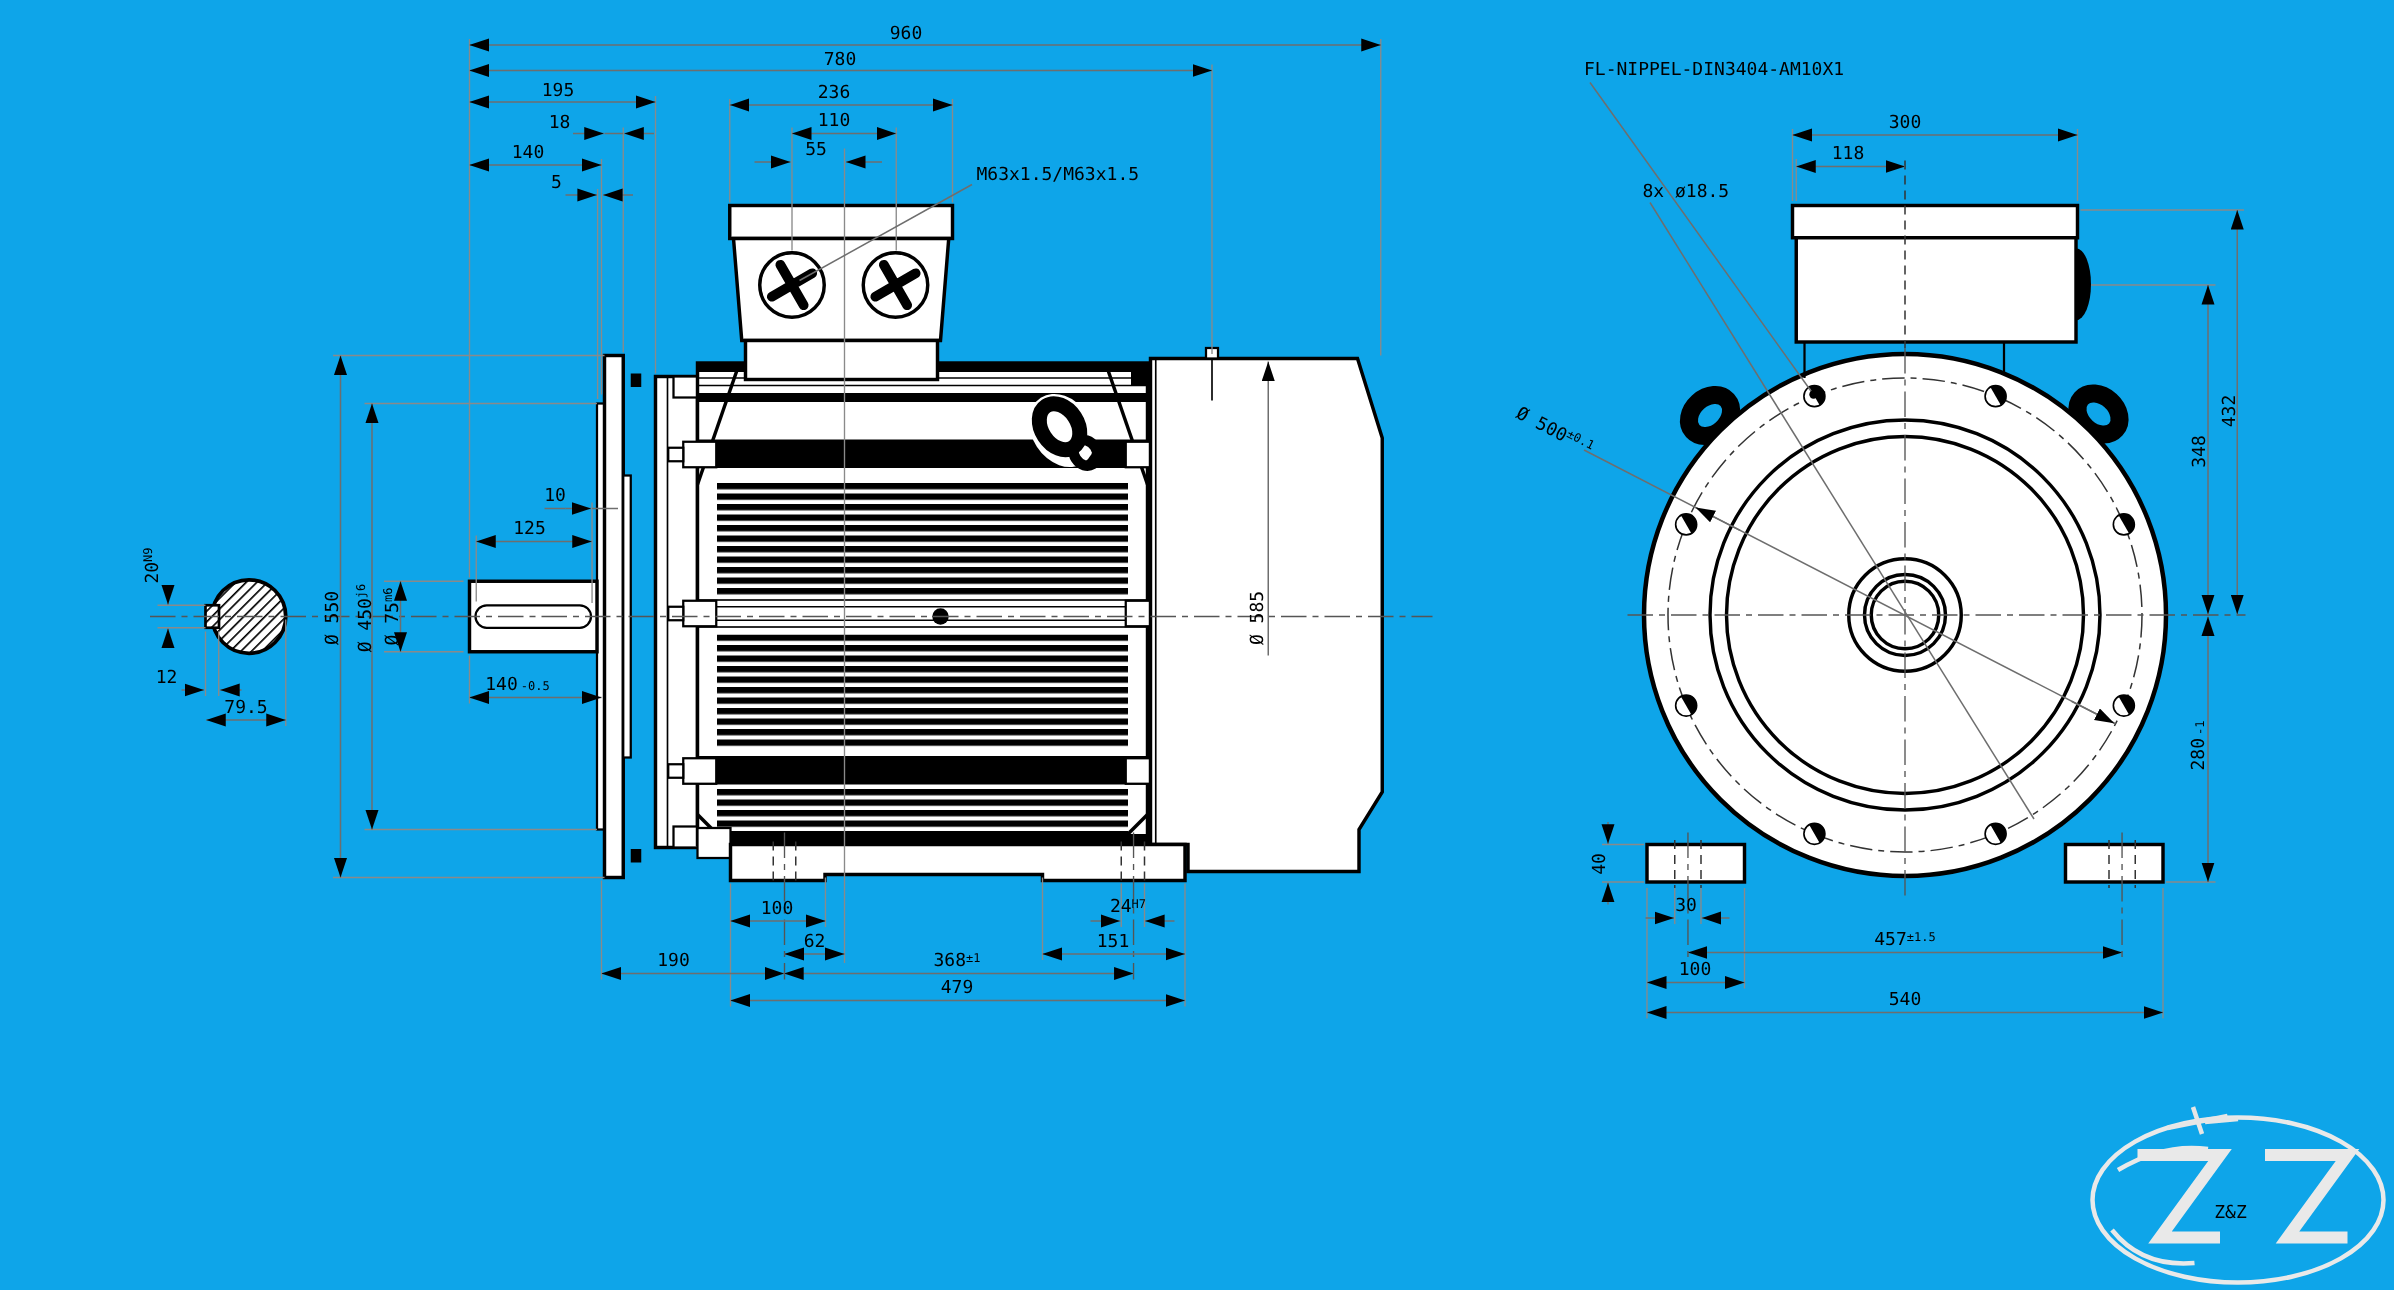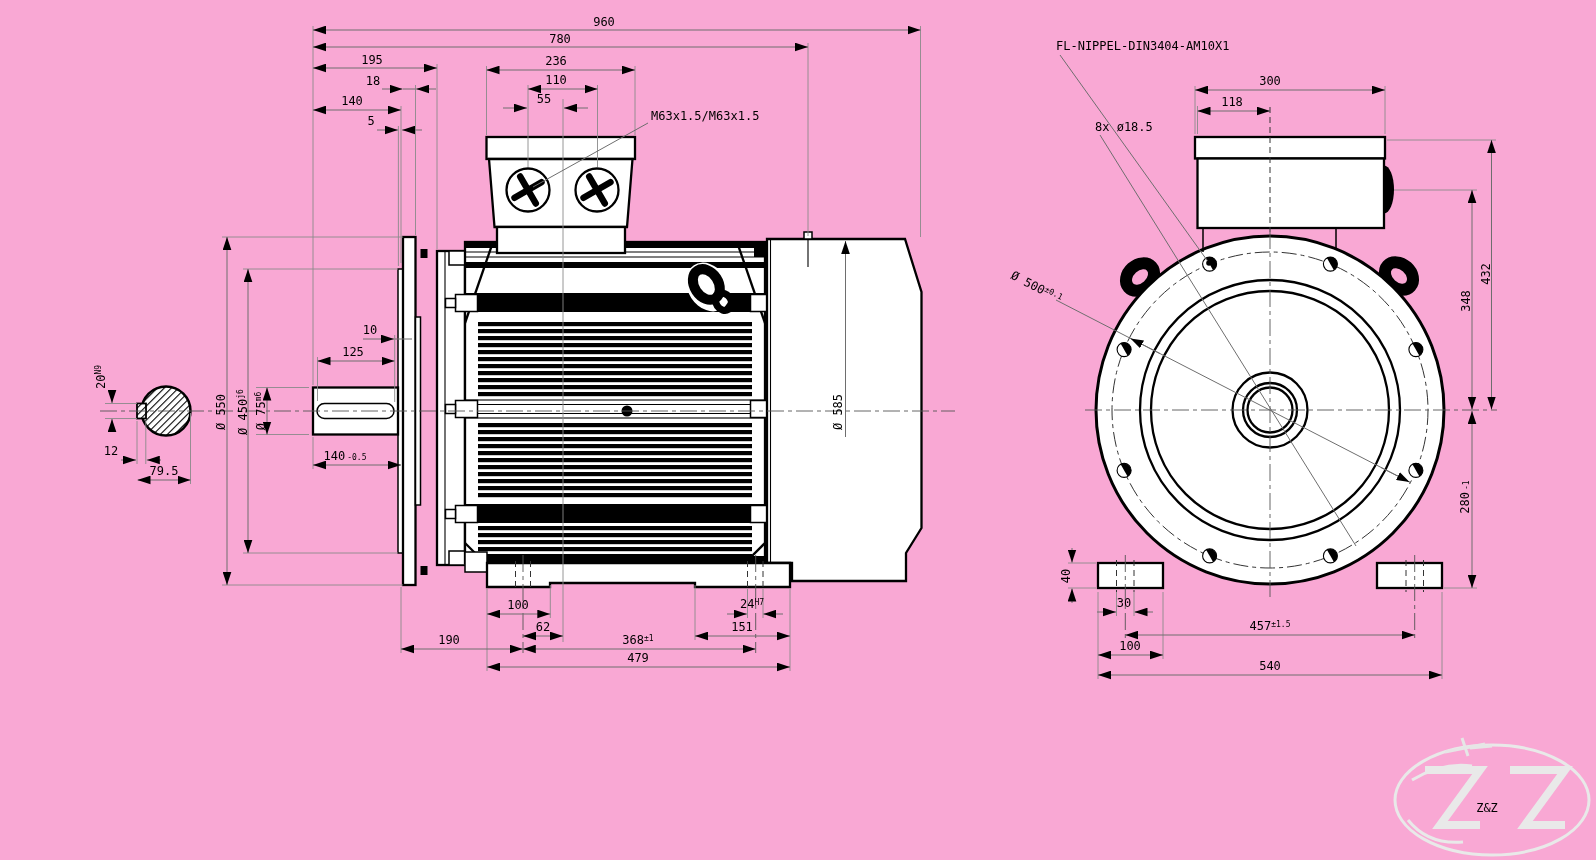--- a/index.html
+++ b/index.html
@@ -1,16 +1,16 @@
 <!DOCTYPE html>
 <html><head>
 <meta charset="utf-8">
 <style>
 html,body{margin:0;padding:0;background:#fff;}
-#wrap{width:1596px;height:860px;position:relative;background:#f9a8d4;}
+#wrap{width:1596px;height:860px;position:relative;background:#0ea5e9;}
 svg text{font:12px "DejaVu Sans Mono",monospace;fill:#000;}
 svg .tol{font-size:8px;}
 .o3{stroke:#000;stroke-width:3;fill:none}
 .o2{stroke:#000;stroke-width:2.3;fill:none}
 .o15{stroke:#000;stroke-width:1.5;fill:none}
 .o1{stroke:#000;stroke-width:1.1;fill:none}
 .w{fill:#fff}
 .b{fill:#000}
 .dim{stroke:#6e6e6e;stroke-width:1;fill:none}
 .ext{stroke:#8a8a8a;stroke-width:0.9;fill:none}

